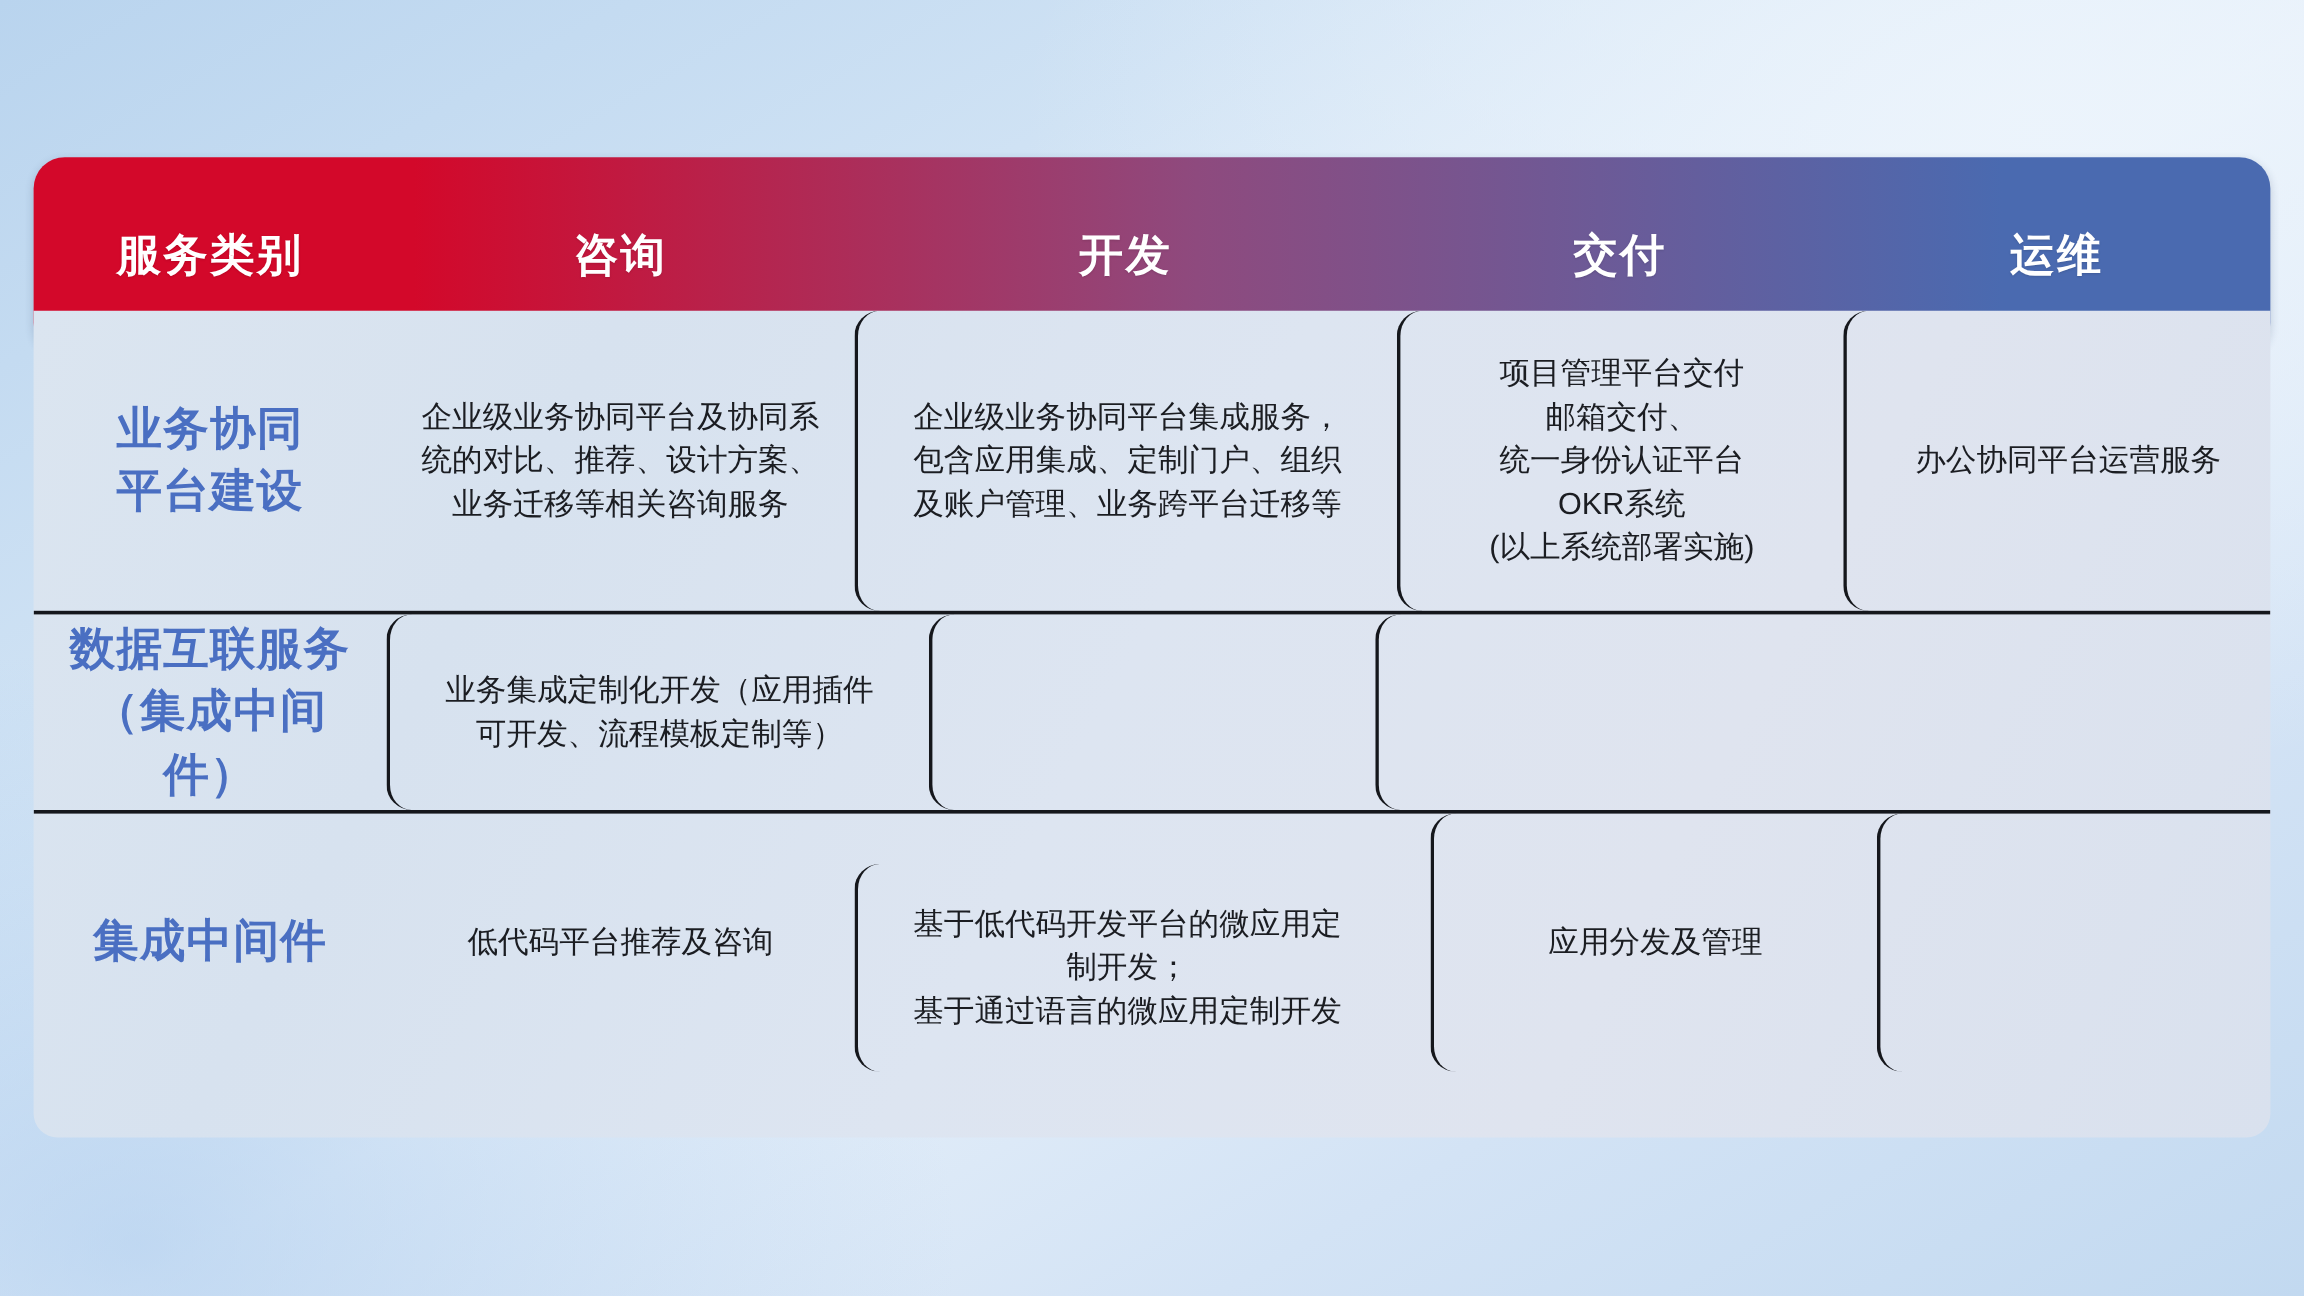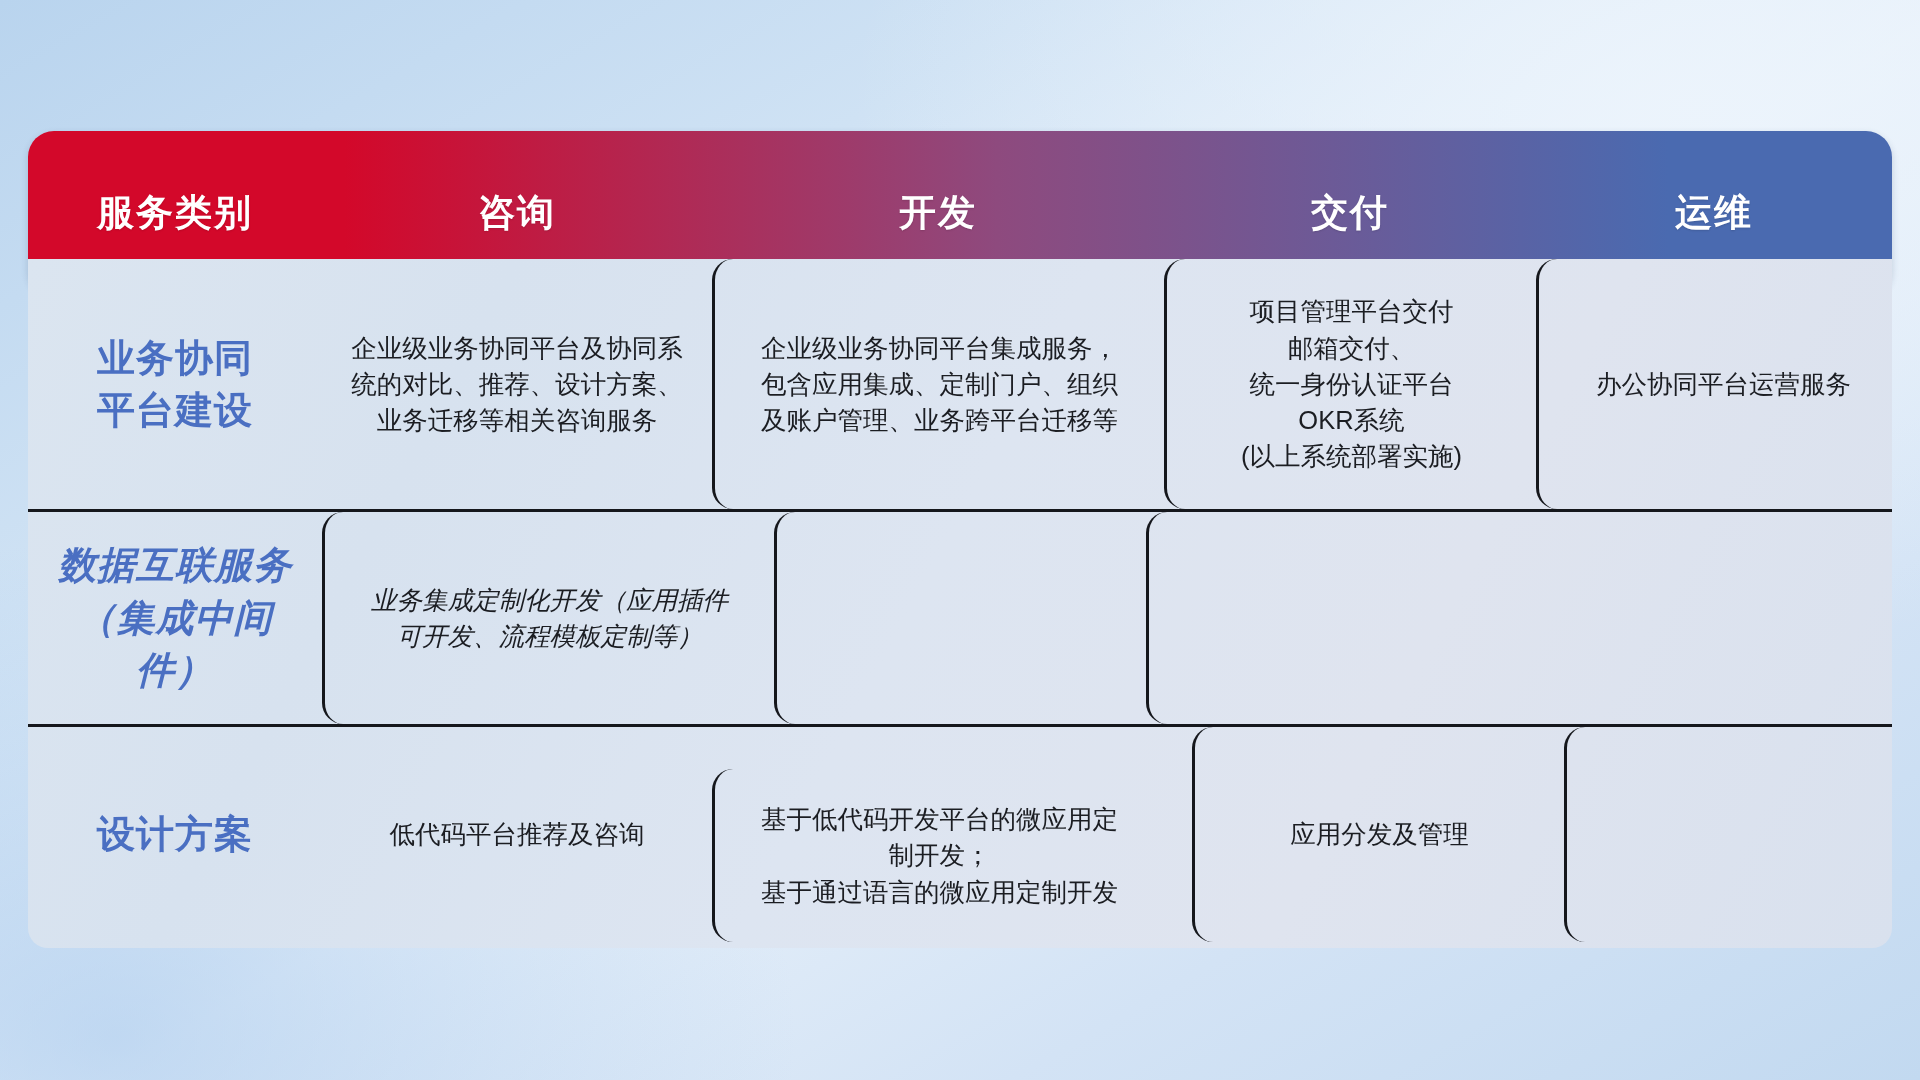--- a/index.html
+++ b/index.html
@@ -123,30 +123,30 @@
           <div class="cell divider" style="width: 452px; flex: 0 0 452px; border-left-color: rgb(21, 23, 28); color: rgb(27, 29, 34);">企业级业务协同平台集成服务，
 包含应用集成、定制门户、组织
 及账户管理、业务跨平台迁移等</div>
           <div class="cell divider" style="width: 372px; flex: 0 0 372px; border-left-color: rgb(21, 23, 28); color: rgb(27, 29, 34);">项目管理平台交付
 邮箱交付、
 统一身份认证平台
 OKR系统
 (以上系统部署实施)</div>
           <div class="cell divider" style="width: 356px; flex: 0 0 356px; border-left-color: rgb(21, 23, 28); color: rgb(27, 29, 34); padding-left: 30px;">办公协同平台运营服务</div>
         </div>
-        <div class="row" style="height: 215px; border-top-color: rgb(21, 23, 28); font-style: italic;">
+        <div class="row" style="height: 166px; border-top-color: rgb(21, 23, 28);">
           <div class="cell rowlabel" style="width: 294px; flex: 0 0 294px; color: rgb(74, 111, 194);">数据互联服务
 （集成中间件）</div>
           <div class="cell divider" style="width: 452px; flex: 0 0 452px; border-left-color: rgb(21, 23, 28); color: rgb(27, 29, 34);">业务集成定制化开发（应用插件
 可开发、流程模板定制等）</div>
           <div class="cell divider" style="width: 372px; flex: 0 0 372px; border-left-color: rgb(21, 23, 28); color: rgb(27, 29, 34);"></div>
           <div class="cell divider" style="width: 356px; flex: 0 0 356px; border-left-color: rgb(21, 23, 28); color: rgb(27, 29, 34);"></div>
         </div>
         <div class="row" style="height: 218px; border-top-color: rgb(21, 23, 28);">
-          <div class="cell rowlabel" style="width: 294px; flex: 0 0 294px; color: rgb(74, 111, 194);">设计方案</div>
+          <div class="cell rowlabel" style="width: 294px; flex: 0 0 294px; color: rgb(74, 111, 194);">集成中间件</div>
           <div class="cell" style="width: 390px; flex: 0 0 390px; color: rgb(27, 29, 34);">低代码平台推荐及咨询</div>
           <div class="cell divider" style="width: 452px; flex: 0 0 452px; border-left-color: rgb(21, 23, 28); color: rgb(27, 29, 34); margin-top: 42px;">基于低代码开发平台的微应用定
 制开发；
 基于通过语言的微应用定制开发</div>
           <div class="cell divider" style="width: 372px; flex: 0 0 372px; border-left-color: rgb(21, 23, 28); color: rgb(27, 29, 34); margin-left: 28px;">应用分发及管理</div>
           <div class="cell divider" style="width: 356px; flex: 0 0 356px; border-left-color: rgb(21, 23, 28); color: rgb(27, 29, 34);"></div>
         </div>
       </div>
 
   </div>

